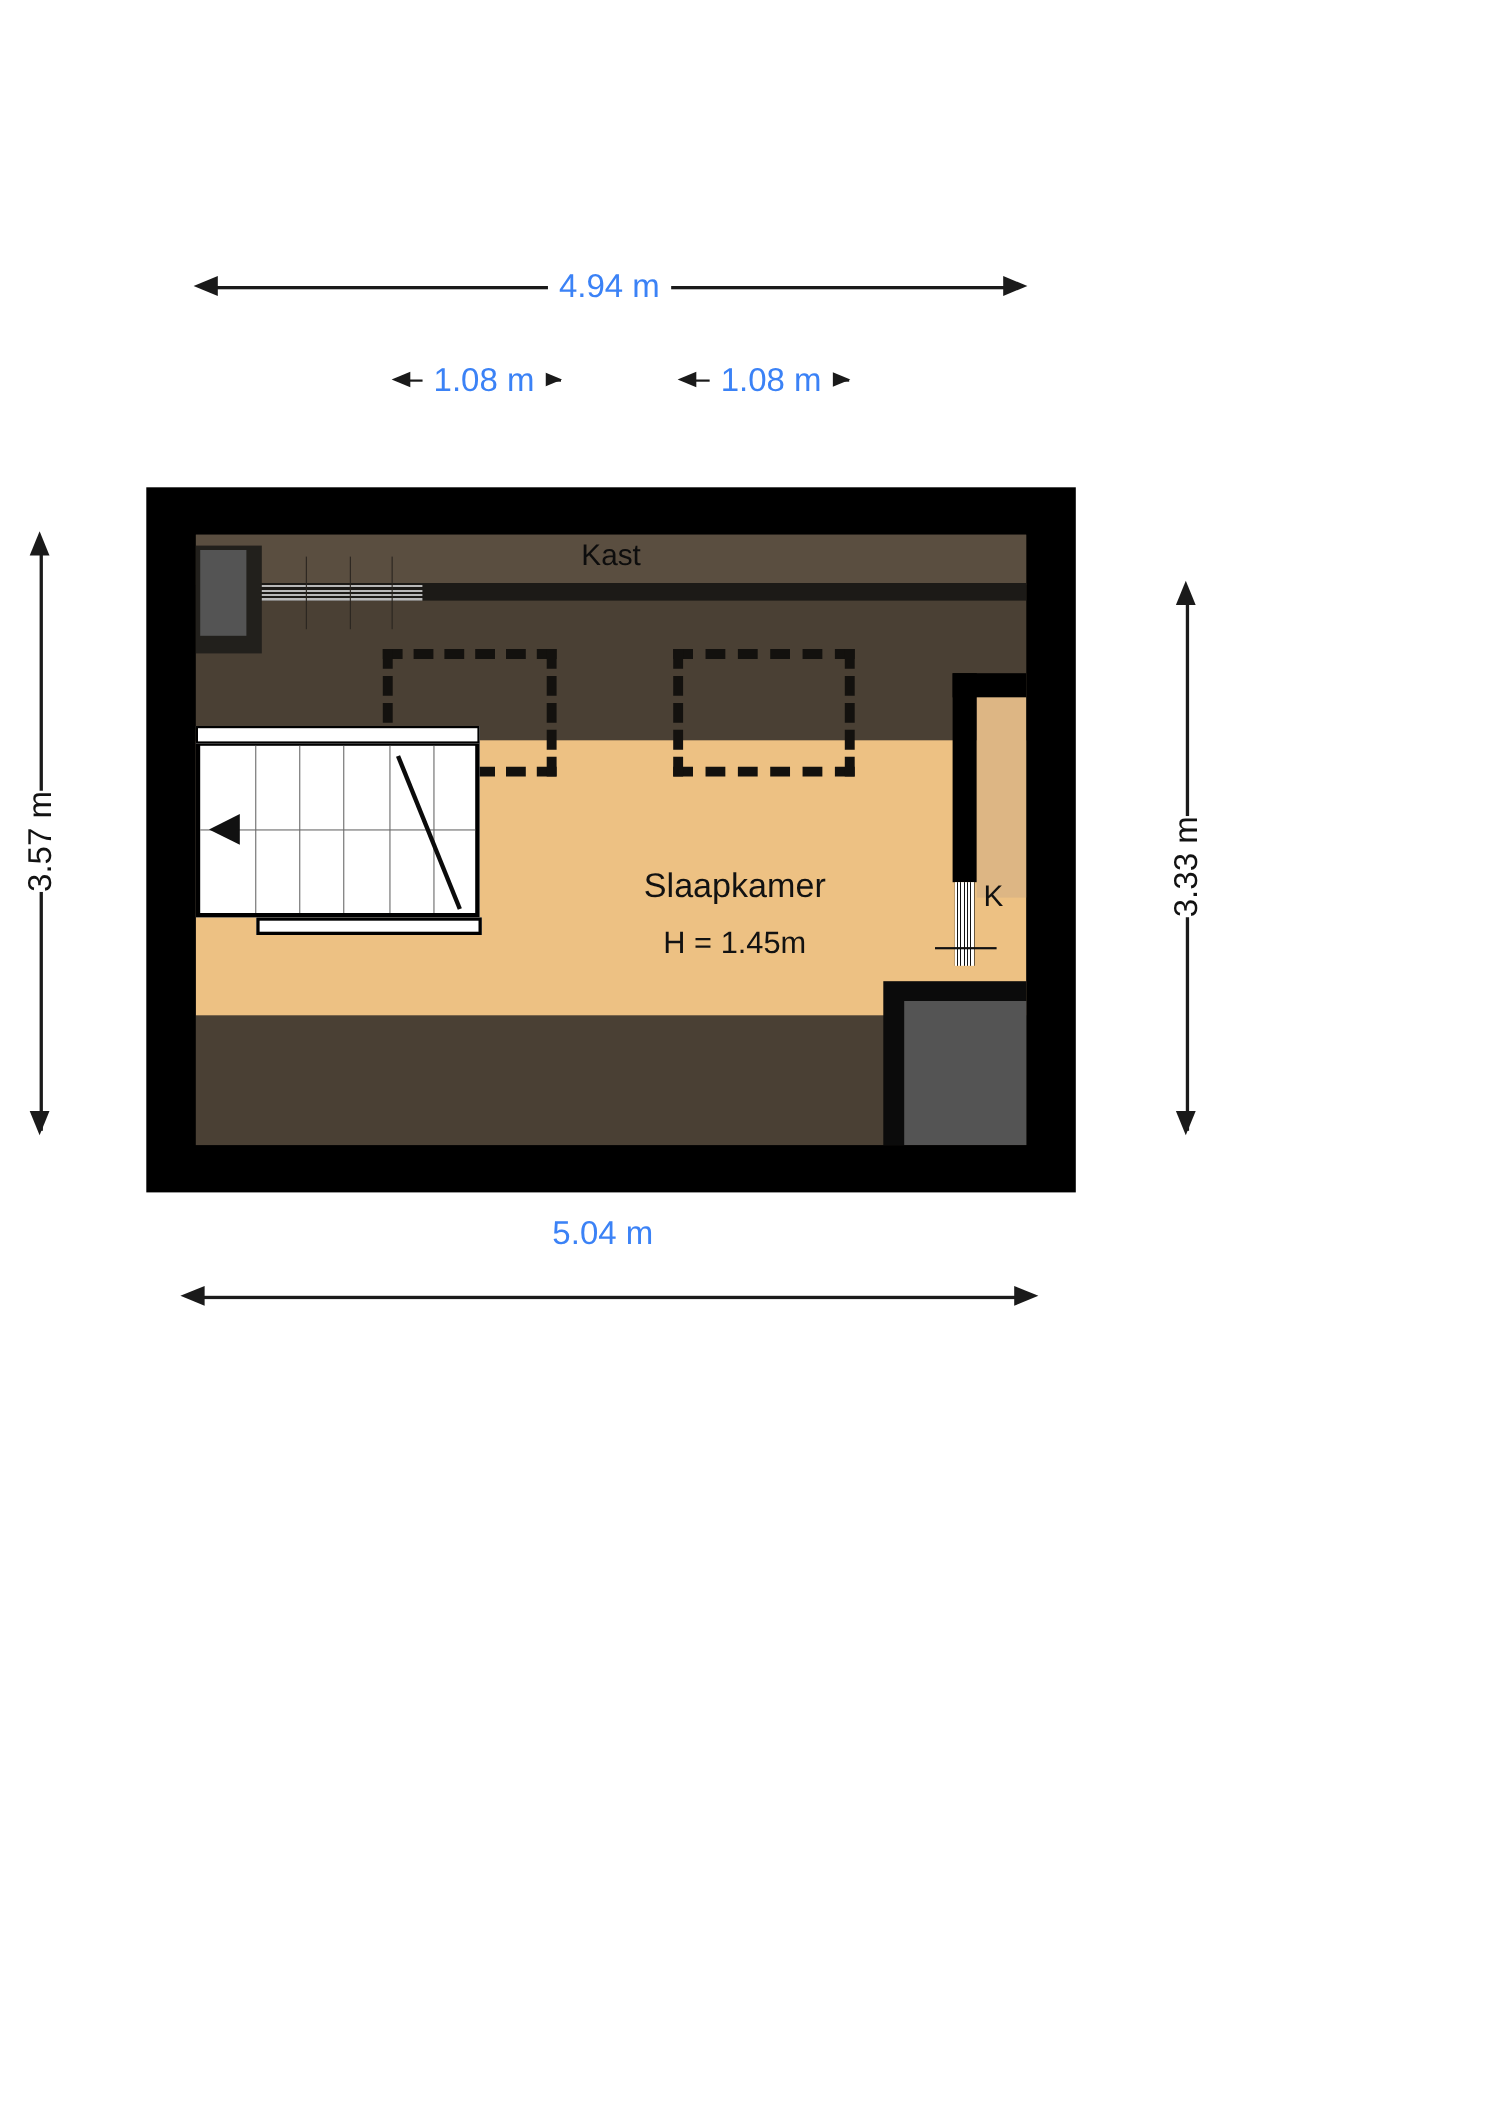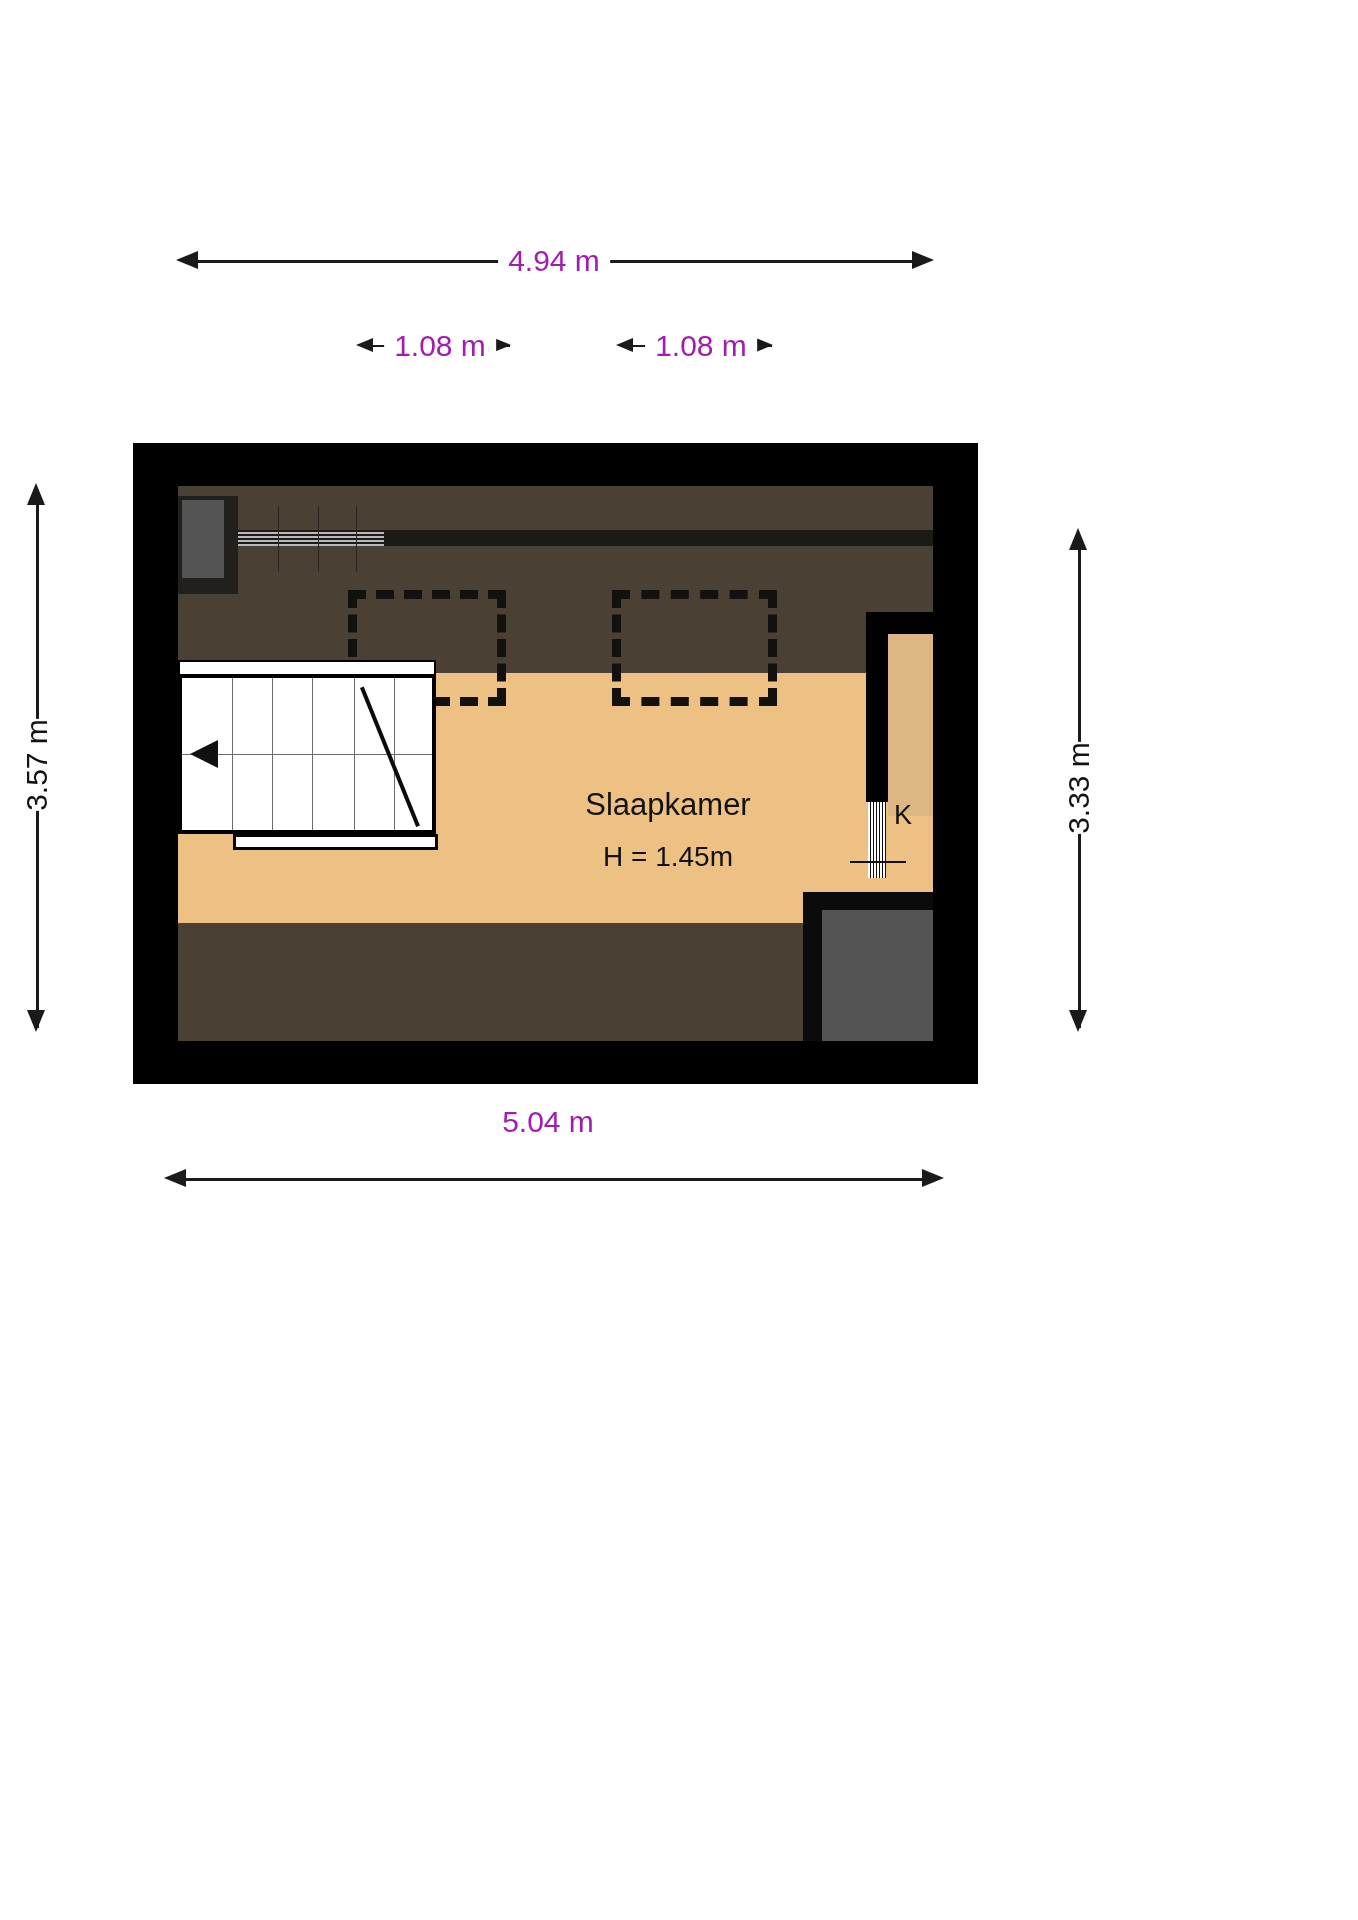--- a/index.html
+++ b/index.html
@@ -69,21 +69,21 @@
     border-left: 17px solid #1a1a1a;
   }
 
   .dim-text {
     position: absolute;
     font-size: 30px;
     line-height: 30px;
     background: #ffffff;
     padding: 0 10px;
     white-space: nowrap;
-    color: #a21caf;
+    color: #3b82f6;
   }
   .dim-text-v {
     position: absolute;
     font-size: 30px;
     line-height: 30px;
     background: #ffffff;
     padding: 10px 0;
     white-space: nowrap;
     color: #121212;
     transform-origin: center center;
@@ -329,20 +329,23 @@
     <div class="arrow-r" style="left:922px; top:1169px;"></div>
     <div class="dim-text" style="left:548px; top:1107px; transform:translateX(-50%);">5.04 m</div>
   </div>
 
   <div id="plan">
 
     <div class="interior">
 
       <div class="tan-band"></div>
 
+      <div class="kast-zone">
+        <div class="kast-label">Kast</div>
+      </div>
       <div class="kast-wall"></div>
 
       <div class="kast-door"></div>
       <div class="kast-tick" style="left:100px; top:20px; height:66px;"></div>
       <div class="kast-tick" style="left:140px; top:20px; height:66px;"></div>
       <div class="kast-tick" style="left:178px; top:20px; height:66px;"></div>
 
       <div class="pier-outer">
         <div class="pier-inner"></div>
       </div>

